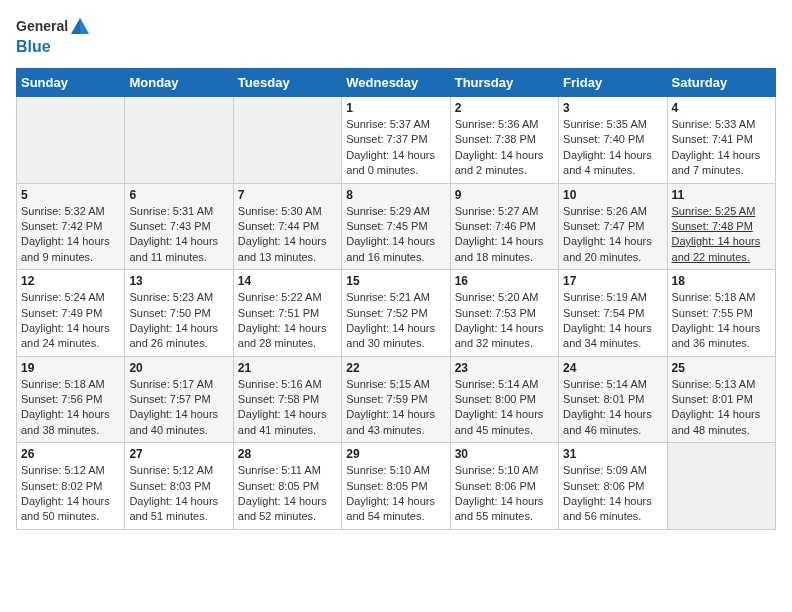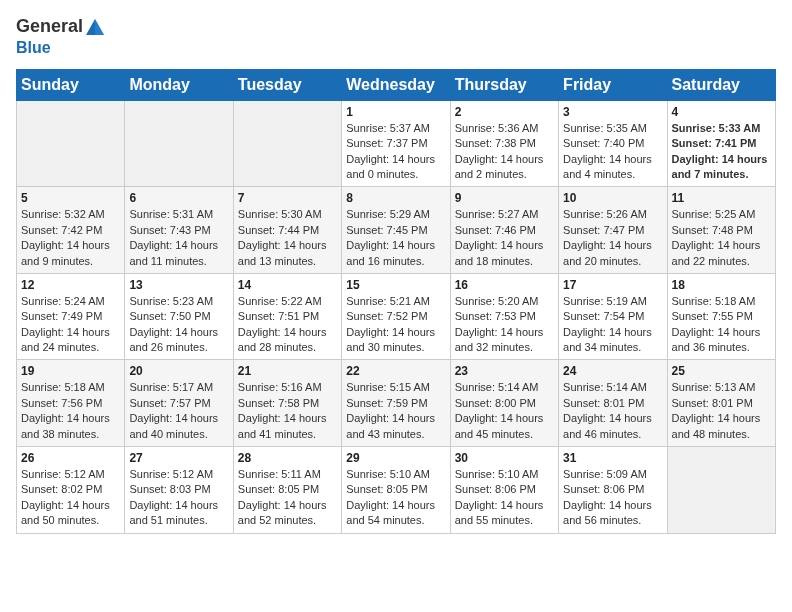--- a/index.html
+++ b/index.html
@@ -40,21 +40,21 @@
     table {
       width: 100%;
       border-collapse: collapse;
       font-size: 10.5px;
     }
     thead tr th {
       background-color: #1a6db5;
       color: #fff;
       padding: 6px 4px;
       text-align: left;
-      font-size: 16px;
+      font-size: 13px;
       border: 1px solid #1a6db5;
     }
     tbody tr td {
       border: 1px solid #ccc;
       vertical-align: top;
       padding: 4px;
       width: calc(100% / 7);
       min-height: 80px;
       height: 80px;
     }
@@ -81,21 +81,21 @@
     .empty-cell {
       background: #f0f0f0 !important;
     }
   </style>
 </head>
 <body>
 
 <div class="header">
   <div class="logo">
     <div>
-      <span style="font-size:18px;font-weight:bold;color:#333;">General</span><svg class="logo-icon" viewBox="0 0 22 22" style="display:inline-block;vertical-align:middle;margin:0 1px;">
+      <span style="font-size:14px;font-weight:bold;color:#333;">General</span><svg class="logo-icon" viewBox="0 0 22 22" style="display:inline-block;vertical-align:middle;margin:0 1px;">
         <polygon points="11,2 20,18 2,18" fill="#1a6db5"></polygon>
         <polygon points="11,2 20,18 11,18" fill="#2a8de5" opacity="0.6"></polygon>
       </svg><br>
       <span style="font-size:16px;font-weight:bold;color:#1a6db5;">Blue</span>
     </div>
   </div>
   <div class="title-section">
     <div class="calendar-title"></div>
     <div class="calendar-subtitle"></div>
   </div>
@@ -134,21 +134,21 @@
         </td>
         <td>
           <div class="day-num">3</div>
           <div class="day-info" style="white-space: pre-line;">Sunrise: 5:35 AM
 Sunset: 7:40 PM
 Daylight: 14 hours
 and 4 minutes.</div>
         </td>
         <td>
           <div class="day-num">4</div>
-          <div class="day-info" style="white-space: pre-line; font-weight: bold;">Sunrise: 5:33 AM
+          <div class="day-info" style="white-space: pre-line;">Sunrise: 5:33 AM
 Sunset: 7:41 PM
 Daylight: 14 hours
 and 7 minutes.</div>
         </td>
       </tr>
       <tr>
         <td>
           <div class="day-num">5</div>
           <div class="day-info" style="white-space: pre-line;">Sunrise: 5:32 AM
 Sunset: 7:42 PM
@@ -185,21 +185,21 @@
         </td>
         <td>
           <div class="day-num">10</div>
           <div class="day-info" style="white-space: pre-line;">Sunrise: 5:26 AM
 Sunset: 7:47 PM
 Daylight: 14 hours
 and 20 minutes.</div>
         </td>
         <td>
           <div class="day-num">11</div>
-          <div class="day-info" style="white-space: pre-line;">Sunrise: 5:25 AM
+          <div class="day-info" style="white-space: pre-line; text-decoration: underline;">Sunrise: 5:25 AM
 Sunset: 7:48 PM
 Daylight: 14 hours
 and 22 minutes.</div>
         </td>
       </tr>
       <tr>
         <td>
           <div class="day-num">12</div>
           <div class="day-info" style="white-space: pre-line;">Sunrise: 5:24 AM
 Sunset: 7:49 PM

